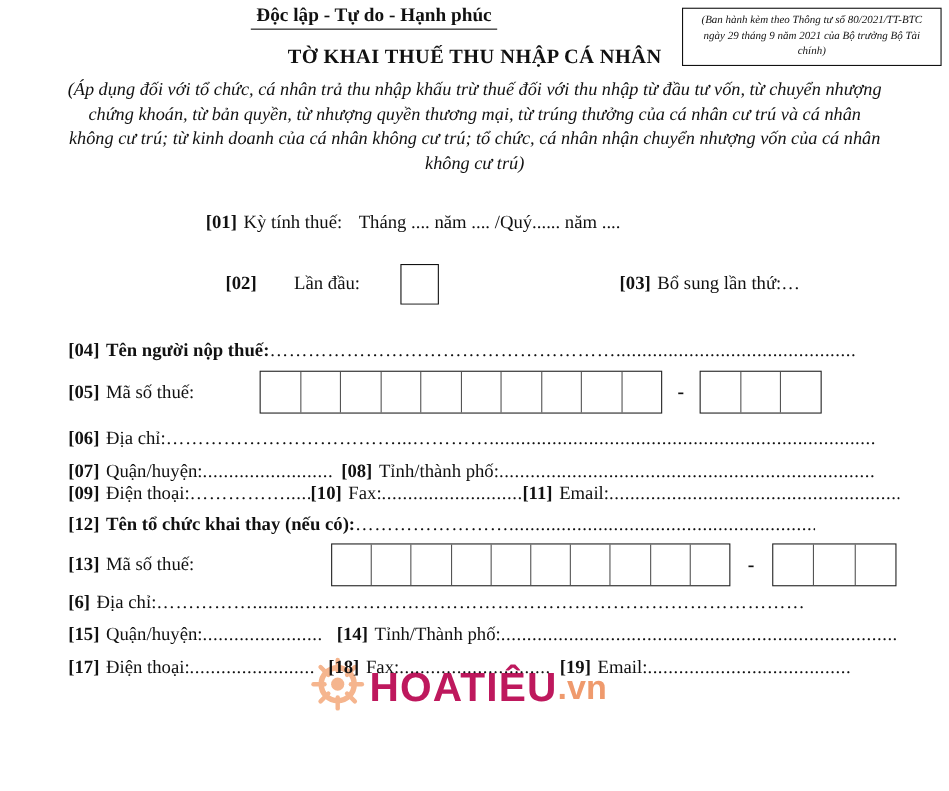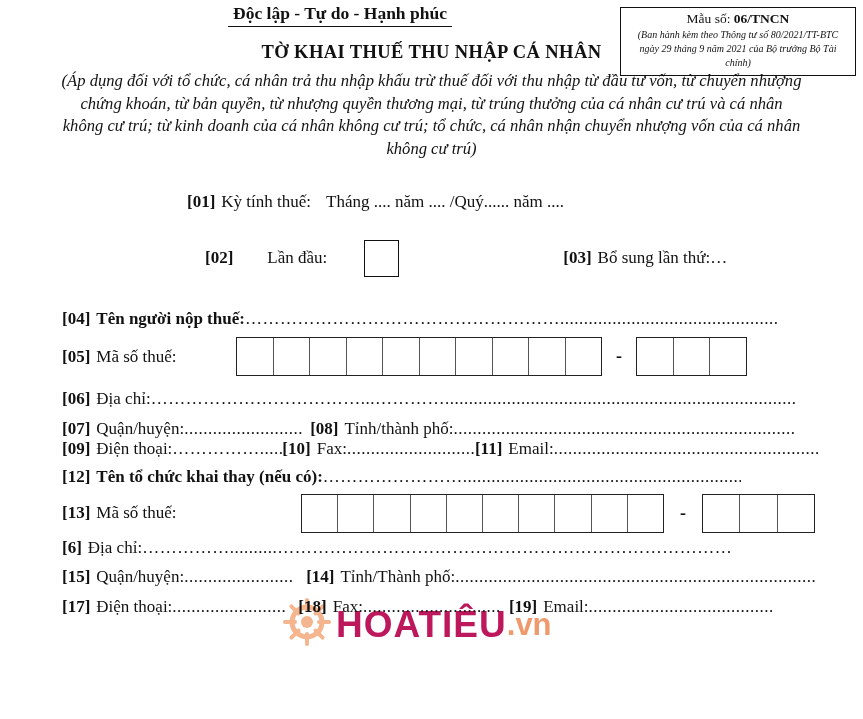--- a/index.html
+++ b/index.html
@@ -106,24 +106,20 @@
         </g>
       </svg>
     </span>
     <span class="wm-text">HOATIÊU</span>
     <span class="wm-suffix">.vn</span>
   </div>
 
   <div class="content">
 
     <div class="form-box">
-      <div class="fb-line1">
-        <span>Mẫu số:</span>
-        <span class="fb-number">06/TNCN</span>
-      </div>
       <div class="fb-note">(Ban hành kèm theo Thông tư số 80/2021/TT-BTC ngày 29 tháng 9 năm 2021 của Bộ trưởng Bộ Tài chính)</div>
     </div>
 
     <div class="hdr-motto-wrap">
       <span class="hdr-motto">Độc lập - Tự do - Hạnh phúc</span>
     </div>
     <div class="hdr-title">TỜ KHAI THUẾ THU NHẬP CÁ NHÂN</div>
     <div class="hdr-subtitle">(Áp dụng đối với tổ chức, cá nhân trả thu nhập khấu trừ thuế đối với thu nhập từ đầu tư vốn, từ chuyển nhượng chứng khoán, từ bản quyền, từ nhượng quyền thương mại, từ trúng thưởng của cá nhân cư trú và cá nhân không cư trú; từ kinh doanh của cá nhân không cư trú; tổ chức, cá nhân nhận chuyển nhượng vốn của cá nhân không cư trú)</div>
 
     <div class="line l01">

